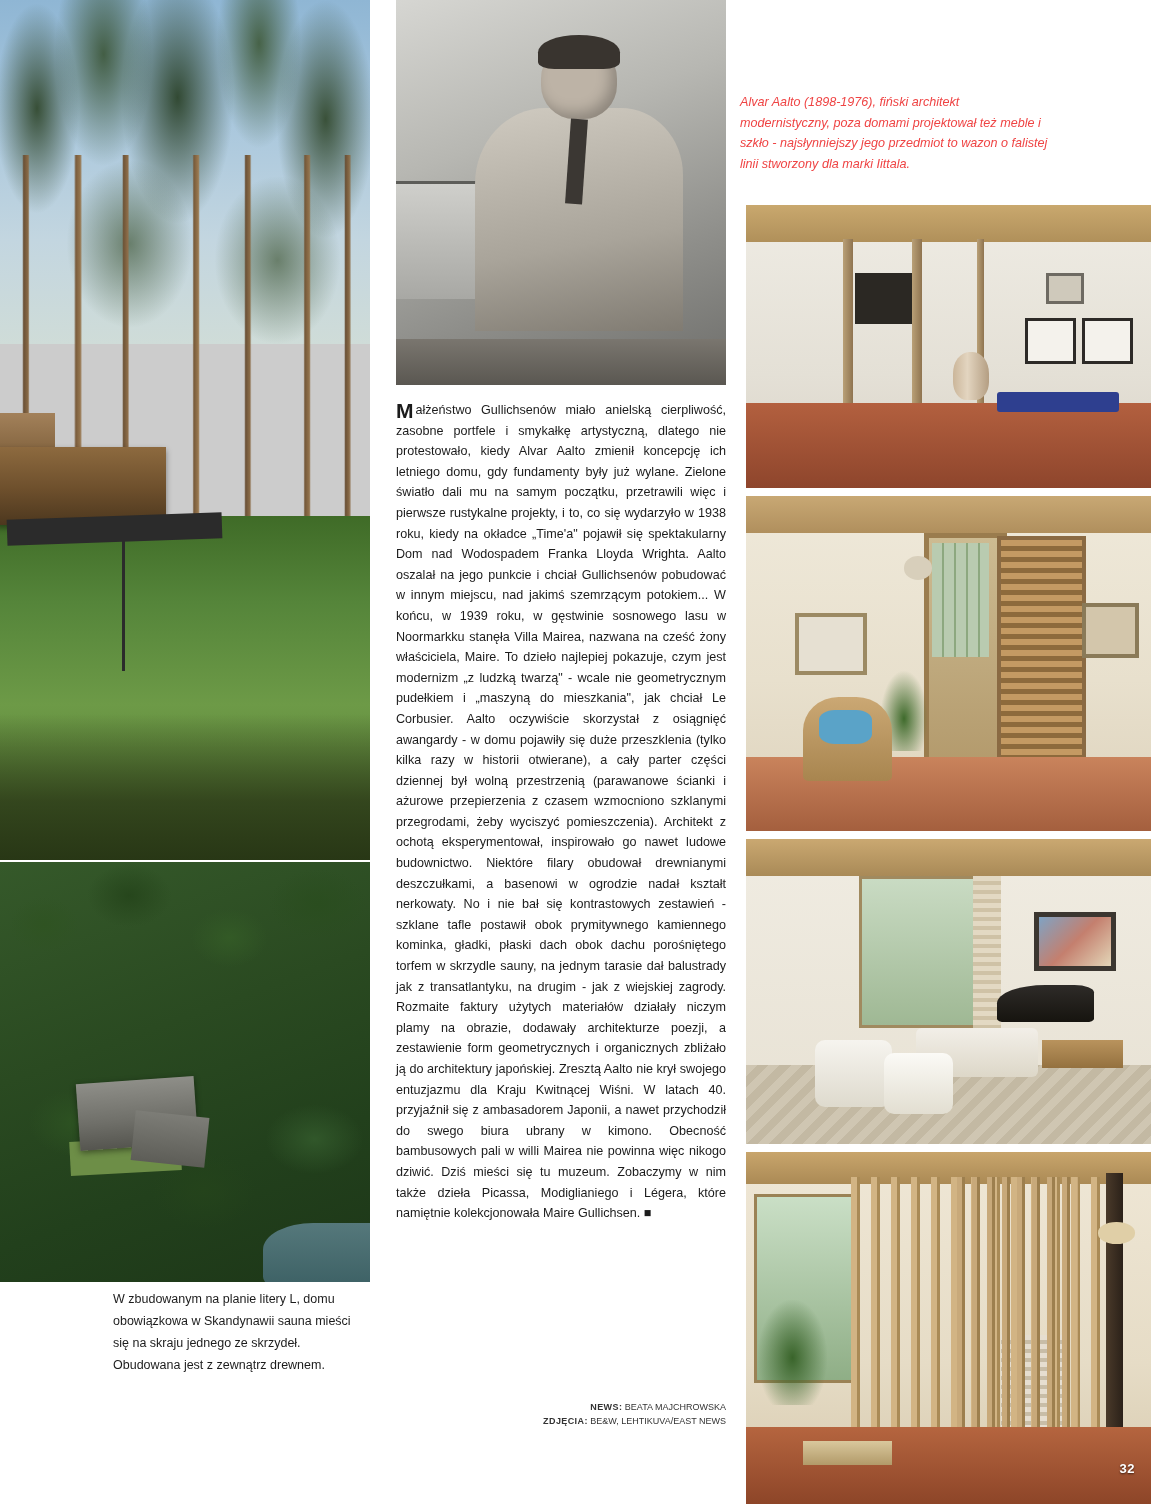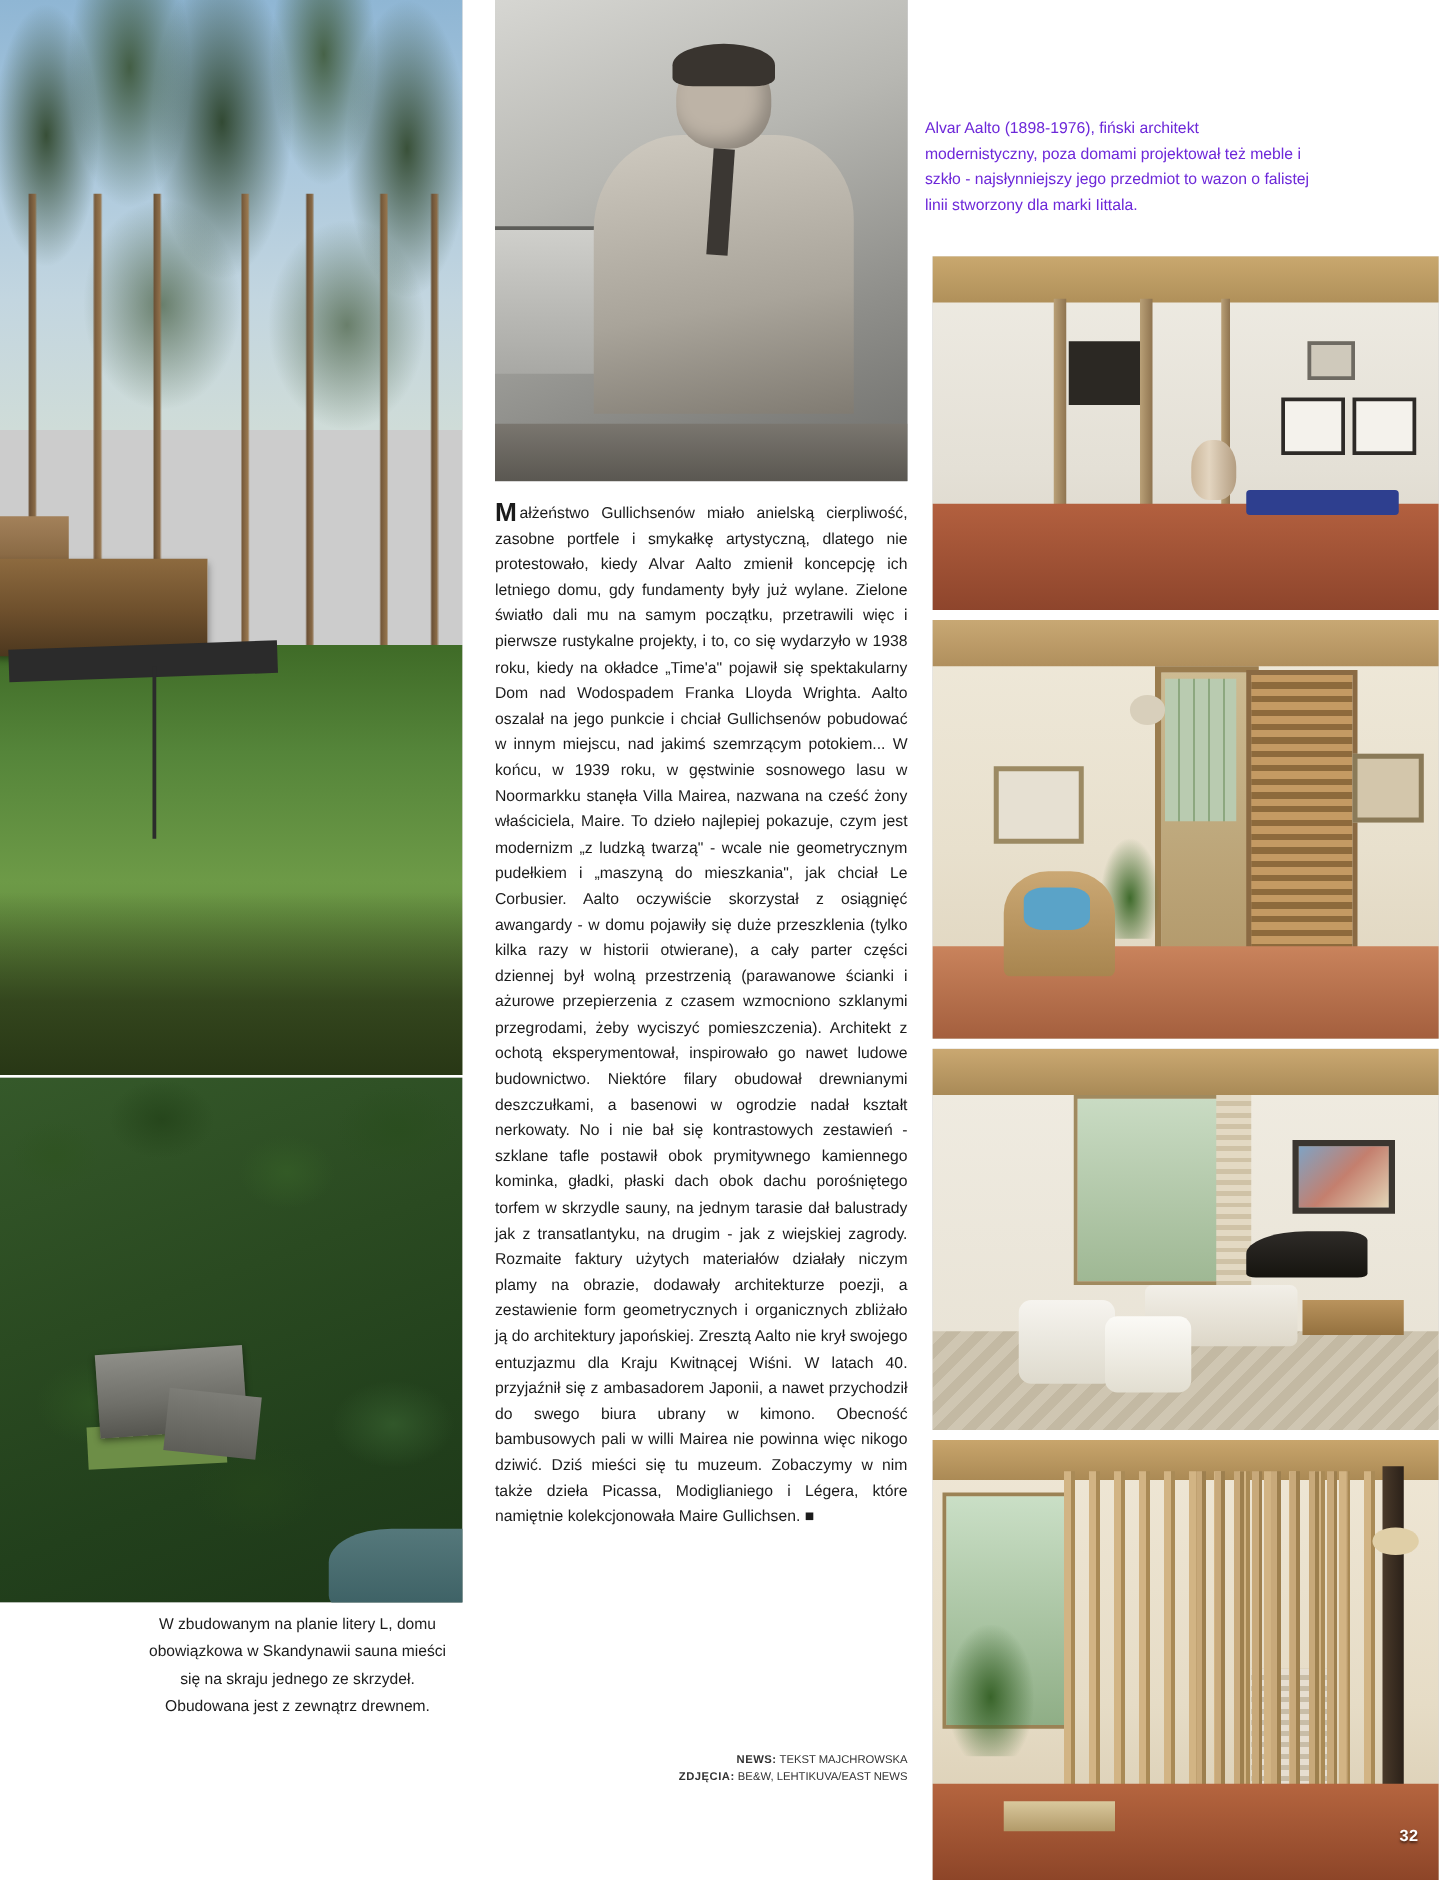--- a/index.html
+++ b/index.html
@@ -99,21 +99,21 @@
     background:#7a9b4f;opacity:.85;transform:rotate(-3deg);
   }
   #photo-aerial .lake{
     position:absolute;right:-5%;bottom:-2%;width:34%;height:16%;
     background:linear-gradient(180deg,#5b7f86 0%,#3f646c 100%);
     border-radius:40% 10% 30% 20%;opacity:.9;
   }
 
   .caption-left{
     position:absolute;left:113px;top:1288px;width:250px;
-    font-size:12.5px;line-height:22px;color:#1c1c1c;text-align:center;
+    font-size:12.5px;line-height:22px;color:#1c1c1c;
   }
 
   
   #photo-portrait{left:396px;top:0;width:330px;height:385px;background:#9a9a9a;}
   #photo-portrait .bg{
     position:absolute;inset:0;
     background:linear-gradient(160deg,#d6d6d2 0%,#b7b7b2 35%,#8e8e8a 70%,#6d6d6a 100%);
   }
   #photo-portrait .window{
     position:absolute;left:0;top:47%;width:42%;height:30%;
@@ -154,21 +154,21 @@
   }
   .credits{
     position:absolute;left:396px;top:1400px;width:330px;
     font-size:9px;line-height:14px;text-align:right;color:#333;
   }
   .credits b{letter-spacing:.4px;}
 
   
   .intro-right{
     position:absolute;left:740px;top:92px;width:310px;
-    font-size:12.6px;line-height:20.5px;color:#6d28d9;
+    font-size:12.6px;line-height:20.5px;color:#ef4444;font-style:italic;
   }
 
   #photo-gallery{left:746px;top:205px;width:405px;height:283px;}
   #photo-gallery .wall{position:absolute;inset:0;background:linear-gradient(180deg,#efece4 0%,#e4e0d6 60%,#d8d2c5 100%);}
   #photo-gallery .ceiling{position:absolute;left:0;top:0;width:100%;height:13%;background:linear-gradient(180deg,#c9a86e 0%,#b0905a 100%);}
   #photo-gallery .floor{position:absolute;left:0;bottom:0;width:100%;height:30%;background:linear-gradient(180deg,#b3603f 0%,#8e452c 100%);}
   #photo-gallery .col{position:absolute;top:12%;height:62%;width:10px;background:linear-gradient(90deg,#b9a077,#8f7450);}
   #photo-gallery .c1{left:24%;}
   #photo-gallery .c2{left:41%;}
   #photo-gallery .c3{left:57%;width:7px;}
@@ -350,21 +350,21 @@
     <div class="desk"></div>
   </div>
 
   <div class="dropcap-para">
     <span class="dc">M</span><span>ałżeństwo Gullichsenów miało anielską cierpliwość, zasobne portfele i smykałkę artystyczną, dlatego nie protestowało, kiedy Alvar Aalto zmienił koncepcję ich letniego domu, gdy fundamenty były już wylane. Zielone światło dali mu na samym początku, przetrawili więc i pierwsze rustykalne projekty, i to, co się wydarzyło w 1938 roku, kiedy na okładce „Time'a" pojawił się spektakularny Dom nad Wodospadem Franka Lloyda Wrighta. Aalto oszalał na jego punkcie i chciał Gullichsenów pobudować w innym miejscu, nad jakimś szemrzącym potokiem... W końcu, w 1939 roku, w gęstwinie sosnowego lasu w Noormarkku stanęła Villa Mairea, nazwana na cześć żony właściciela, Maire. To dzieło najlepiej pokazuje, czym jest modernizm „z ludzką twarzą" - wcale nie geometrycznym pudełkiem i „maszyną do mieszkania", jak chciał Le Corbusier. Aalto oczywiście skorzystał z osiągnięć awangardy - w domu pojawiły się duże przeszklenia (tylko kilka razy w historii otwierane), a cały parter części dziennej był wolną przestrzenią (parawanowe ścianki i ażurowe przepierzenia z czasem wzmocniono szklanymi przegrodami, żeby wyciszyć pomieszczenia). Architekt z ochotą eksperymentował, inspirowało go nawet ludowe budownictwo. Niektóre filary obudował drewnianymi deszczułkami, a basenowi w ogrodzie nadał kształt nerkowaty. No i nie bał się kontrastowych zestawień - szklane tafle postawił obok prymitywnego kamiennego kominka, gładki, płaski dach obok dachu porośniętego torfem w skrzydle sauny, na jednym tarasie dał balustrady jak z transatlantyku, na drugim - jak z wiejskiej zagrody. Rozmaite faktury użytych materiałów działały niczym plamy na obrazie, dodawały architekturze poezji, a zestawienie form geometrycznych i organicznych zbliżało ją do architektury japońskiej. Zresztą Aalto nie krył swojego entuzjazmu dla Kraju Kwitnącej Wiśni. W latach 40. przyjaźnił się z ambasadorem Japonii, a nawet przychodził do swego biura ubrany w kimono. Obecność bambusowych pali w willi Mairea nie powinna więc nikogo dziwić. Dziś mieści się tu muzeum. Zobaczymy w nim także dzieła Picassa, Modiglianiego i Légera, które namiętnie kolekcjonowała Maire Gullichsen. ■</span>
   </div>
 
   <div class="credits">
     <div>
       <b>NEWS:</b>
-      <span>TEKST MAJCHROWSKA</span>
+      <span>BEATA MAJCHROWSKA</span>
     </div>
     <div>
       <b>ZDJĘCIA:</b>
       <span>BE&amp;W, LEHTIKUVA/EAST NEWS</span>
     </div>
   </div>
 
   <div class="intro-right">Alvar Aalto (1898-1976), fiński architekt modernistyczny, poza domami projektował też meble i szkło - najsłynniejszy jego przedmiot to wazon o falistej linii stworzony dla marki Iittala.</div>
 
   <div class="photo" id="photo-gallery">

